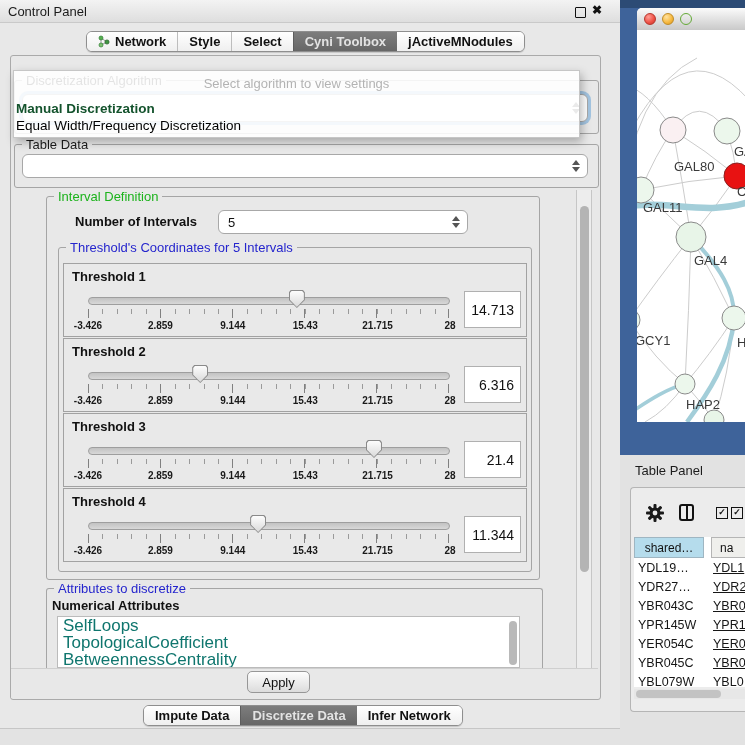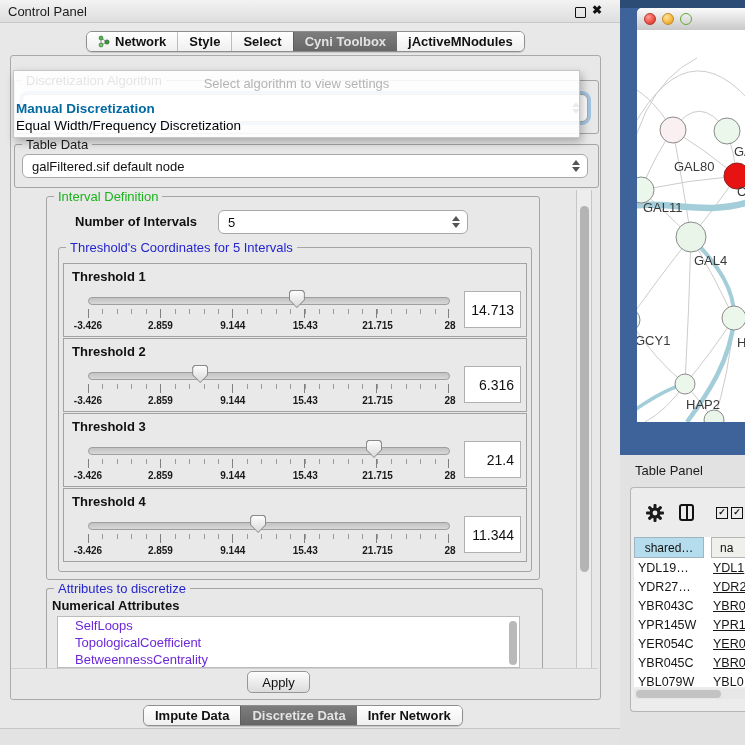--- a/index.html
+++ b/index.html
@@ -27,21 +27,21 @@
   .group{border:1px solid #a5a5a5;border-radius:3px;}
   .gtitle{position:absolute;font-size:13px;background:#e8e8e8;padding:0 4px;white-space:nowrap;}
   .combo{background:#fff;border:1px solid #a8a8a8;border-radius:6px;position:absolute;
     font-size:13px;color:#111;display:flex;align-items:center;padding-left:9px;box-sizing:border-box;}
   .stepper{position:absolute;right:8px;top:50%;transform:translateY(-50%);width:7px;}
   .stepper .up{width:0;height:0;border-left:4px solid transparent;border-right:4px solid transparent;border-bottom:5px solid #555;margin-bottom:2px;}
   .stepper .dn{width:0;height:0;border-left:4px solid transparent;border-right:4px solid transparent;border-top:5px solid #555;}
   .popup{left:13px;top:70px;width:565px;height:66px;background:rgba(255,255,255,0.88);
     border:1px solid #c6c6c6;box-shadow:2px 4px 9px rgba(0,0,0,0.28);z-index:20;}
   .popup .hint{position:absolute;left:0;right:0;top:5px;text-align:center;color:#b3b3b3;font-size:13px;}
-  .popup .opt1{position:absolute;left:2px;top:30px;font-size:13.5px;font-weight:bold;color:#0369a1;}
+  .popup .opt1{position:absolute;left:2px;top:30px;font-size:13.5px;font-weight:bold;color:#14532d;}
   .popup .opt2{position:absolute;left:2px;top:47px;font-size:13.5px;color:#000;}
   .thr-panel{position:absolute;left:63px;width:462px;height:72px;border:1px solid #a2a2a2;background:#e9e9e9;}
   .thr-label{position:absolute;left:8px;top:5px;font-size:13px;font-weight:bold;color:#111;}
   .slider{position:absolute;left:24px;top:28px;width:362px;height:40px;}
   .track{position:absolute;left:0;top:5px;width:360px;height:6px;border:1px solid #9e9e9e;border-radius:4px;
     background:linear-gradient(#c2c2c2,#d8d8d8);}
   .ticks-minor{position:absolute;left:0;top:17px;width:361px;height:5px;
     background:repeating-linear-gradient(90deg,#9a9a9a 0 1px,transparent 1px 14.44px);}
   .ticks-major{position:absolute;left:0;top:17px;width:361px;height:9px;
     background:repeating-linear-gradient(90deg,#808080 0 1px,transparent 1px 72px);}
@@ -49,21 +49,21 @@
   .thumb{position:absolute;top:-2px;width:16px;height:18px;transform:translateX(-50%);
     clip-path:polygon(12% 0,88% 0,100% 12%,100% 55%,50% 100%,0 55%,0 12%);background:#8a8a8a;}
   .thumb .in{position:absolute;left:1px;top:1px;right:1px;bottom:1px;
     clip-path:polygon(12% 0,88% 0,100% 12%,100% 55%,50% 100%,0 55%,0 12%);
     background:linear-gradient(#fdfdfd,#d9d9d9);}
   .valfield{position:absolute;right:5px;top:27px;width:57px;height:37px;background:#fff;border:1px solid #b0b0b0;
     font-size:14px;color:#111;display:flex;align-items:center;justify-content:flex-end;padding-right:6px;box-sizing:border-box;}
   .vscroll{left:576px;top:190px;width:16px;height:478px;background:#ededed;border-left:1px solid #c6c6c6;border-right:1px solid #c6c6c6;box-sizing:border-box;}
   .vscroll .th{position:absolute;left:3px;top:16px;width:9px;height:366px;border-radius:5px;background:#b4b4b4;}
   .list{left:57px;top:616px;width:461px;height:50px;background:#fff;border:1px solid #bbb;overflow:hidden;}
-  .list .item{font-size:13px;color:#6d28d9;padding-left:17px;line-height:17px;white-space:nowrap;}
+  .list .item{font-size:17px;color:#0f766e;padding-left:5px;line-height:17px;white-space:nowrap;}
   .list .sb{position:absolute;right:2px;top:4px;width:8px;height:44px;background:#b9b9b9;border-radius:4px;}
   .applybtn{left:247px;top:671px;width:61px;height:20px;border:1px solid #979797;border-radius:5px;
     background:linear-gradient(#fdfdfd,#dcdcdc);font-size:13px;color:#111;display:flex;align-items:center;justify-content:center;z-index:5;}
   
   .netframe{left:620px;top:0;width:125px;height:455px;background:#3e639a;}
   .netframe .topstrip{position:absolute;left:0;top:0;width:125px;height:8px;background:#2c4b75;}
   .macwin{position:absolute;left:17px;top:8px;width:108px;height:414px;background:#fff;border-radius:5px 0 0 0;overflow:hidden;}
   .mactb{position:absolute;left:0;top:0;width:108px;height:22px;background:linear-gradient(#fbfbfb,#c9c9c9);border-bottom:1px solid #9a9a9a;}
   .light{position:absolute;top:5px;width:12px;height:12px;border-radius:50%;}
   .canvas{position:absolute;left:0;top:22px;width:108px;height:392px;background:#fff;overflow:hidden;}
@@ -133,21 +133,20 @@
 
 <div class="abs popup">
   <div class="hint">Select algorithm to view settings</div>
   <div class="opt1">Manual Discretization</div>
   <div class="opt2">Equal Width/Frequency Discretization</div>
 </div>
 
 <div class="abs group" style="left:14px;top:144px;width:583px;height:42px;"></div>
 <span class="gtitle" style="left:22px;top:137px;color:#1c1c1c;z-index:2;">Table Data</span>
 <div class="combo" style="left:22px;top:154px;width:566px;height:24px;">
-  <span>galFiltered.sif default node</span>
   <div class="stepper">
       <div class="up"></div>
       <div class="dn"></div>
     </div>
 </div>
 
 <div class="abs vscroll">
     <div class="th"></div>
   </div>
 

